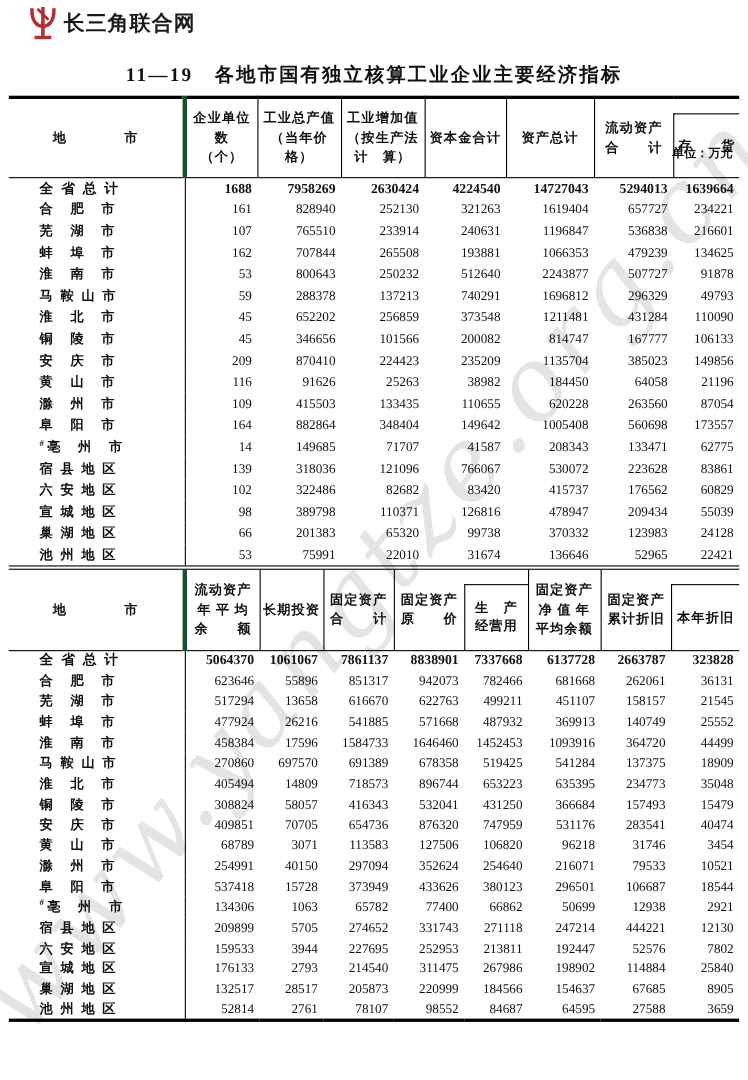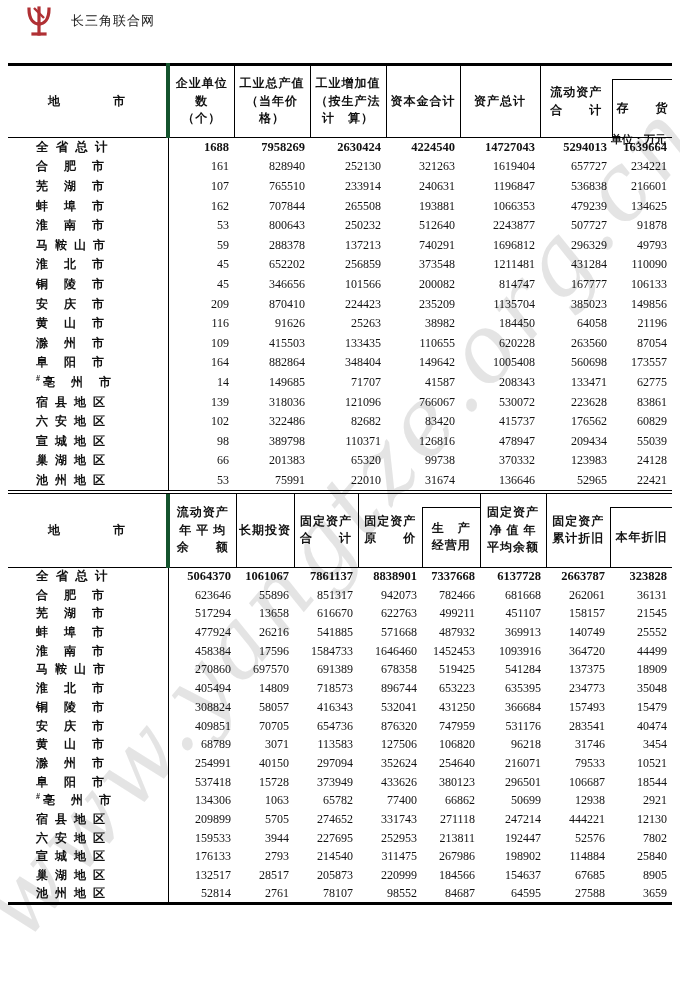--- a/index.html
+++ b/index.html
@@ -13,21 +13,21 @@
   .watermark {
     position:absolute; left:50%; top:520px;
     transform:translate(-50%,-50%) rotate(-50deg);
     font-family:"DejaVu Serif",serif; font-style:italic;
     font-size:92px; letter-spacing:6px; white-space:nowrap;
     color:#d7d7d7; opacity:.65; z-index:0; user-select:none;
   }
   
   .brand { position:absolute; left:26px; top:6px; display:flex; align-items:center; gap:6px; z-index:2; }
   .brand .logo { width:26px; height:30px; }
-  .brand .brand-name { font-family:"Liberation Sans","DejaVu Sans",sans-serif; font-weight:normal; font-size:13px; color:#1a1a1a; letter-spacing:1px;margin-left:13px; }
+  .brand .brand-name { font-family:"Liberation Sans","DejaVu Sans",sans-serif; font-weight:bold; font-size:19px; color:#1a1a1a; letter-spacing:1px; }
   
   .titleblock { position:relative; z-index:1; padding-top:56px; text-align:center; }
   .main-title { font-size:17.5px; font-weight:bold; letter-spacing:2px; }
   .sub-title { margin-top:6px; font-size:11px; letter-spacing:1px; }
   .unit-note { position:absolute; right:14px; top:86px; font-size:11px; font-weight:bold; z-index:1;margin-top:46px; }
   
   table { border-collapse:collapse; table-layout:fixed; width:664px; margin:0 8px; position:relative; z-index:1; background:transparent; }
   .tbl1 { margin-top:7px; border-top:3px solid #000; }
   .tbl2 { border-bottom:3px solid #000; }
   .divider { height:4px; margin:0 0; border-top:1.5px solid #000; border-bottom:1px solid #000; position:relative; z-index:1; }
@@ -70,20 +70,21 @@
         <path d="M3 3 C3 14, 8 18, 13 18"></path>
         <path d="M23 3 C23 14, 18 18, 13 18"></path>
         <path d="M7 28 H19"></path>
       </g>
       <path d="M8 2 L18 12" stroke="#b03034" stroke-width="2.4" fill="none"></path>
     </svg>
     <span class="brand-name">长三角联合网</span>
   </div>
 
   <div class="titleblock">
+    <div class="main-title">11—19　各地市国有独立核算工业企业主要经济指标</div>
   </div>
   <div class="unit-note">单位：万元</div>
 
   <table class="tbl1">
     <colgroup>
       <col style="width:160px">
         <col style="width:66px">
         <col style="width:76px">
         <col style="width:76px">
       <col style="width:74px">

